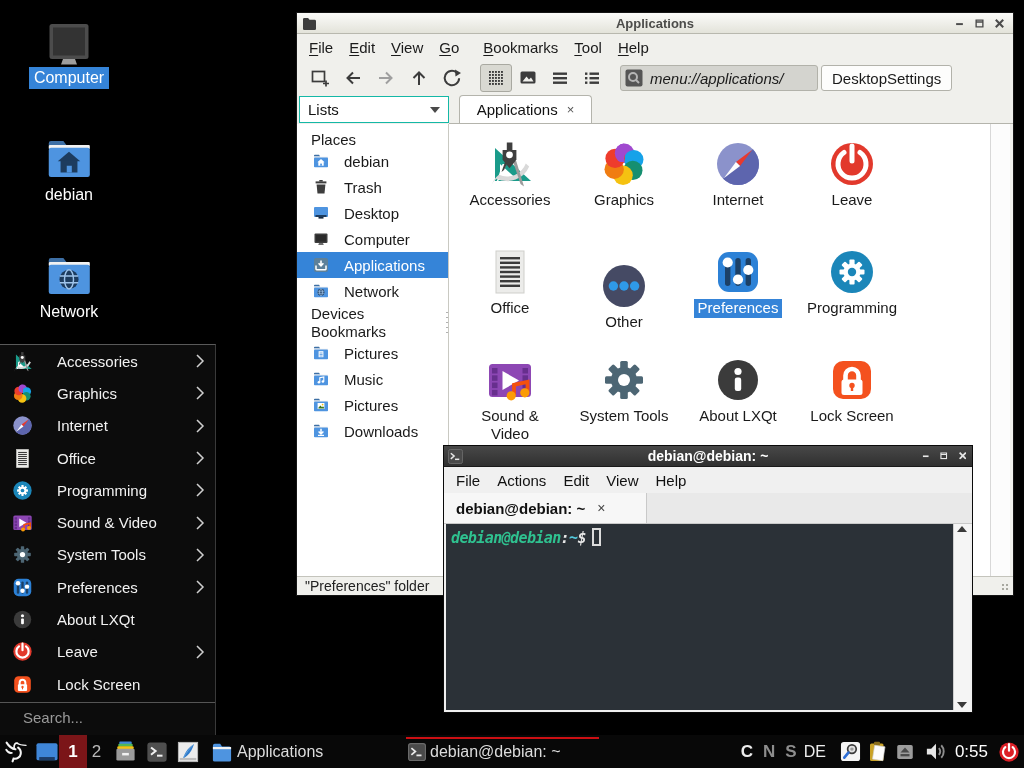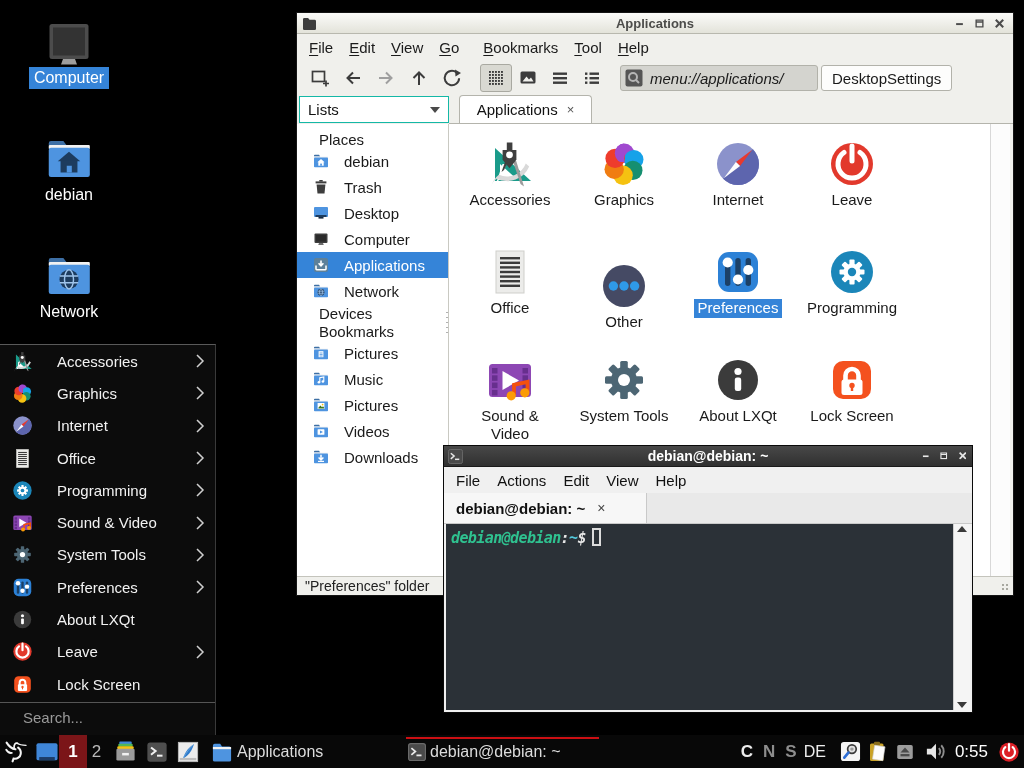--- a/index.html
+++ b/index.html
@@ -40,21 +40,21 @@
   .pathbar .ptext { font-size:15px; color:#1a1a1a; margin-left:7px; }
   .pathbtn { height:26px; background:#fdfdfc; border:1px solid #b2b2aa; border-radius:3px; display:flex; align-items:center; padding:0 10px; margin-left:3px; font-size:15px; color:#1a1a1a; }
   .fm-tabrow { height:29px; display:flex; background:#f0f0ec; }
   .fm-combo { width:150px; height:27px; margin:1px 0 0 2px; background:#fff; border:1px solid #14b8a6; display:flex; align-items:center; padding:0 8px; font-size:15px; color:#111; }
   .fm-combo .arrow { margin-left:auto; color:#444; font-size:10px; }
   .fm-tabbar { flex:1; border-bottom:1px solid #b4b4ac; display:flex; }
   .fm-tab { width:133px; margin-left:10px; background:#fff; border:1px solid #b4b4ac; border-bottom:none; border-radius:4px 4px 0 0; display:flex; align-items:center; justify-content:center; gap:9px; font-size:15px; color:#111; }
   .fm-tab .tclose { color:#555; font-size:13px; }
   .fm-body { flex:1; display:flex; min-height:0; background:#f0f0ec; padding-right:3px; }
   .fm-side { width:152px; background:#fff; border-right:1px solid #c9c9c2; padding-top:6px; overflow:hidden; }
-  .side-h { font-size:15px; color:#1a1a1a; height:18px; display:flex; align-items:center; padding-left:22px; }
+  .side-h { font-size:15px; color:#1a1a1a; height:18px; display:flex; align-items:center; padding-left:14px; }
   .side-row { height:26px; display:flex; align-items:center; padding-left:16px; font-size:15px; color:#1a1a1a; }
   .side-row .sico { width:16px; height:16px; margin-right:15px; flex:0 0 16px; }
   .side-row.sel { background:#3584d8; color:#fff; }
   .fm-view { flex:1; background:#fff; position:relative; }
   .fm-scroll { position:absolute; right:0; top:0; bottom:0; width:20px; background:#fcfcfc; border-left:1px solid #d8d8d8; }
   .gitem { position:absolute; width:114px; display:flex; flex-direction:column; align-items:center; }
   .gitem .glabel { font-size:15px; color:#1a1a1a; text-align:center; line-height:18px; margin-top:3px; padding:0 4px 1px; }
   .gitem .glabel.sel { background:#3584d8; color:#fff; }
   .fm-status { height:19px; background:#f0f0ec; border-top:1px solid #c4c4bc; display:flex; align-items:center; padding-left:8px; font-size:14px; color:#222; position:relative; }
   .fm-grip { position:absolute; right:3px; bottom:3px; width:9px; height:9px;
@@ -697,26 +697,20 @@
         <span>Music</span>
       </div>
       <div class="side-row">
         <svg class="sico">
             <use href="#sym-s-folder-pictures"></use>
           </svg>
         <span>Pictures</span>
       </div>
       <div class="side-row">
         <svg class="sico">
-            <use href="#sym-s-folder-videos"></use>
-          </svg>
-        <span>Videos</span>
-      </div>
-      <div class="side-row">
-        <svg class="sico">
             <use href="#sym-s-folder-downloads"></use>
           </svg>
         <span>Downloads</span>
       </div>
     </div>
     <div class="fm-view">
       <div class="splitter-grip" style="left:-4px;"></div>
       <div class="gitem" style="left:4px; top:16px;">
         <svg width="48" height="48">
             <use href="#sym-accessories"></use>

